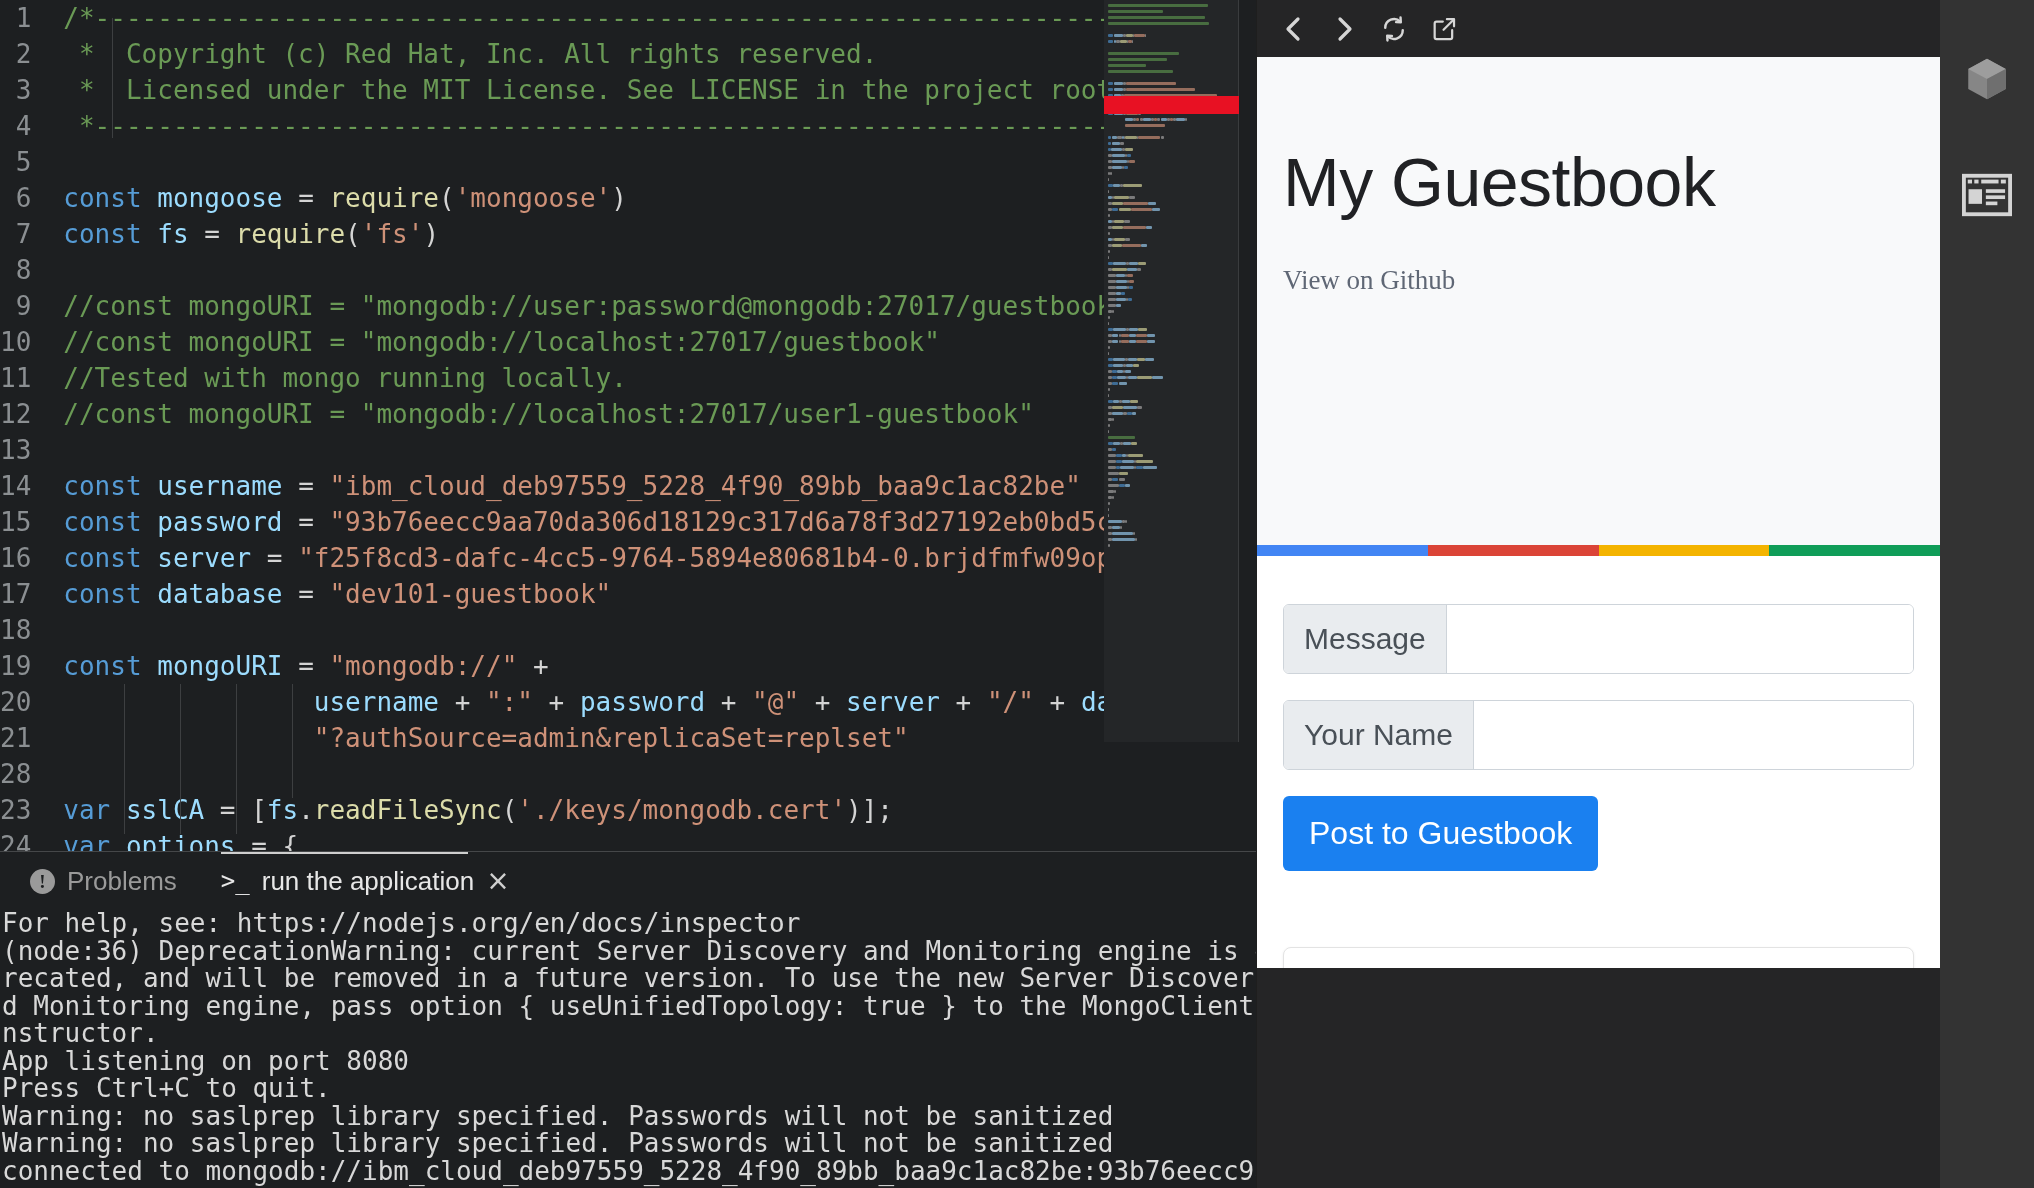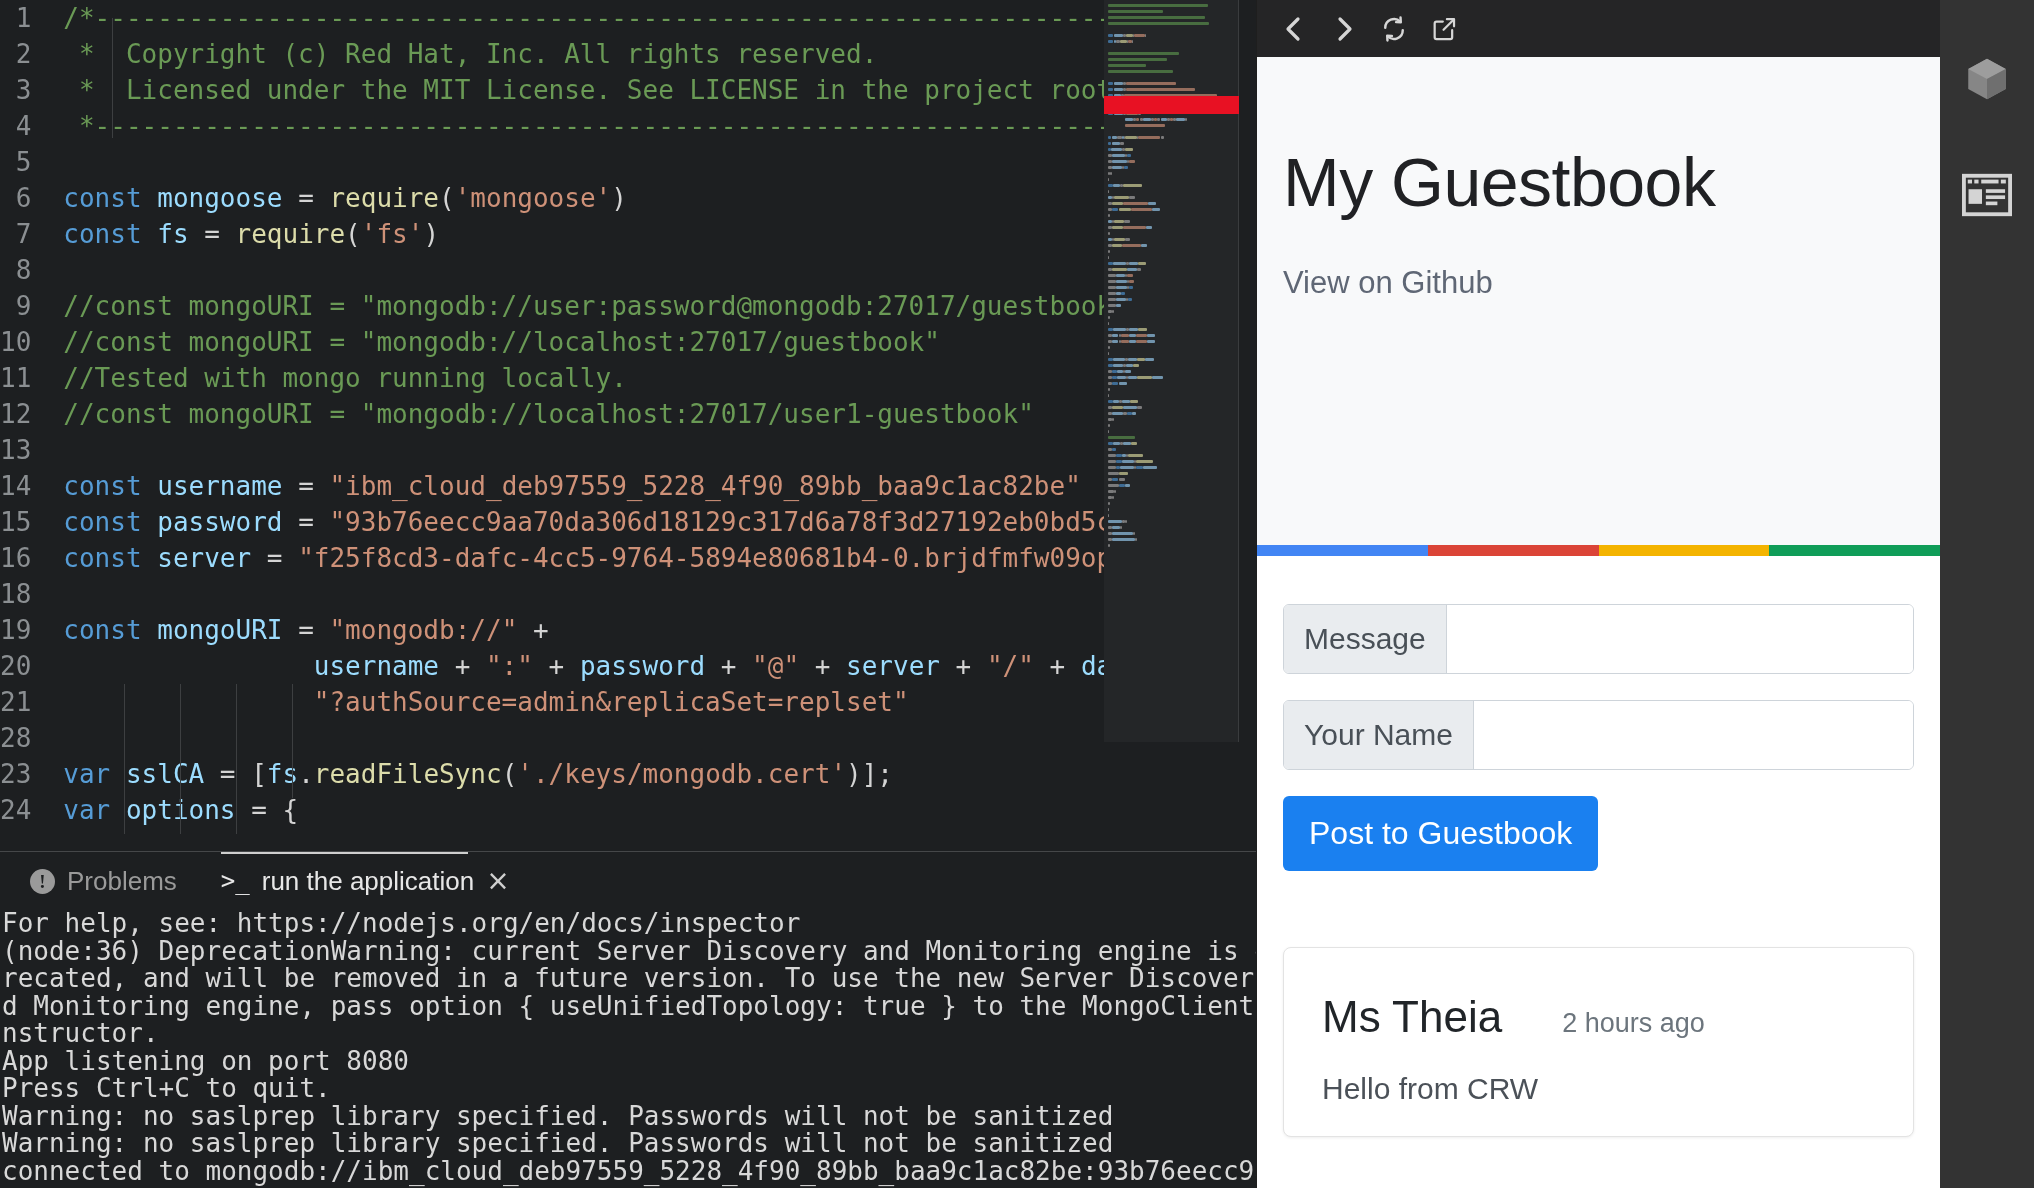--- a/index.html
+++ b/index.html
@@ -146,37 +146,37 @@
   .pv-url {
     flex: 1; height: 44px; margin: 0 8px;
     background: #3c3c3c; color: #e2e2e2;
     font-size: 25px; line-height: 44px;
     padding: 0 10px; overflow: hidden;
     white-space: nowrap;
     font-family: "Liberation Sans", sans-serif;
   }
   .pv-frame {
     position: absolute; left: 0; top: 57px;
-    width: 683px; height: 1131px;
+    width: 683px; height: 911px;
     background: #ffffff; overflow: hidden;
   }
   .gb-hero {
     background: #f8f9fa;
     padding: 86px 26px 0 26px;
     height: 488px;
   }
   .gb-title {
     font-size: 68px; font-weight: 400; color: #202124;
     letter-spacing: -0.5px;
     font-family: "Liberation Sans", sans-serif;
   }
   .gb-sub {
     margin-top: 44px;
-    font-size: 31px; color: #5f6775;
-    font-family: Liberation Sans, sans-serif;
+    font-size: 27px; color: #5f6775;
+    font-family: Liberation Serif, serif;
   }
   .gb-stripe { display: flex; height: 11px; width: 100%; }
   .gb-stripe div { flex: 1 1 25%; }
   .gb-body { padding: 48px 26px 0 26px; background: #fff; }
   .ig {
     display: flex; align-items: stretch;
     border: 1px solid #ced4da; border-radius: 6px;
     margin-bottom: 26px; overflow: hidden; background: #fff;
   }
   .ig-label {
@@ -302,20 +302,24 @@
               <td class="ln">14</td>
               <td class="lt"><span class="tok-kw">const</span><span class="tok-pl"> </span><span class="tok-var">username</span><span class="tok-pl"> = </span><span class="tok-str">"ibm_cloud_deb97559_5228_4f90_89bb_baa9c1ac82be"</span></td>
             </tr>
             <tr class="code-row">
               <td class="ln">15</td>
               <td class="lt"><span class="tok-kw">const</span><span class="tok-pl"> </span><span class="tok-var">password</span><span class="tok-pl"> = </span><span class="tok-str">"93b76eecc9aa70da306d18129c317d6a78f3d27192eb0bd5c3b01f0f9a0b2c7e"</span></td>
             </tr>
             <tr class="code-row">
               <td class="ln">16</td>
               <td class="lt"><span class="tok-kw">const</span><span class="tok-pl"> </span><span class="tok-var">server</span><span class="tok-pl"> = </span><span class="tok-str">"f25f8cd3-dafc-4cc5-9764-5894e80681b4-0.brjdfmfw09op7ltv.databases.appdomain.cloud:31505"</span></td>
+            </tr>
+            <tr class="code-row">
+              <td class="ln">17</td>
+              <td class="lt"><span class="tok-kw">const</span><span class="tok-pl"> </span><span class="tok-var">database</span><span class="tok-pl"> = </span><span class="tok-str">"dev101-guestbook"</span></td>
             </tr>
             <tr class="code-row">
               <td class="ln">18</td>
               <td class="lt"></td>
             </tr>
             <tr class="code-row">
               <td class="ln">19</td>
               <td class="lt"><span class="tok-kw">const</span><span class="tok-pl"> </span><span class="tok-var">mongoURI</span><span class="tok-pl"> = </span><span class="tok-str">"mongodb://"</span><span class="tok-pl"> +</span></td>
             </tr>
             <tr class="code-row">

